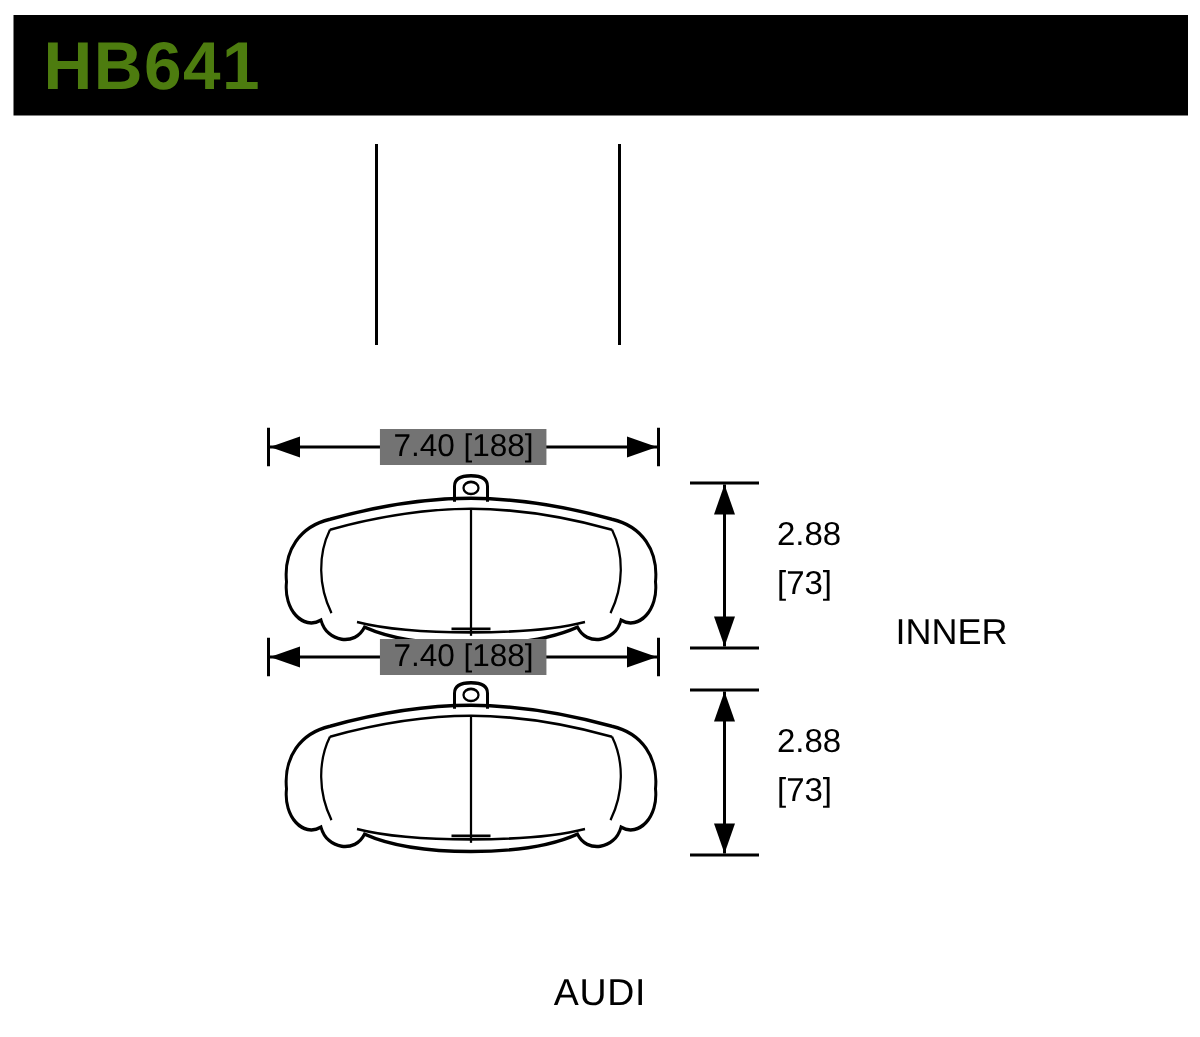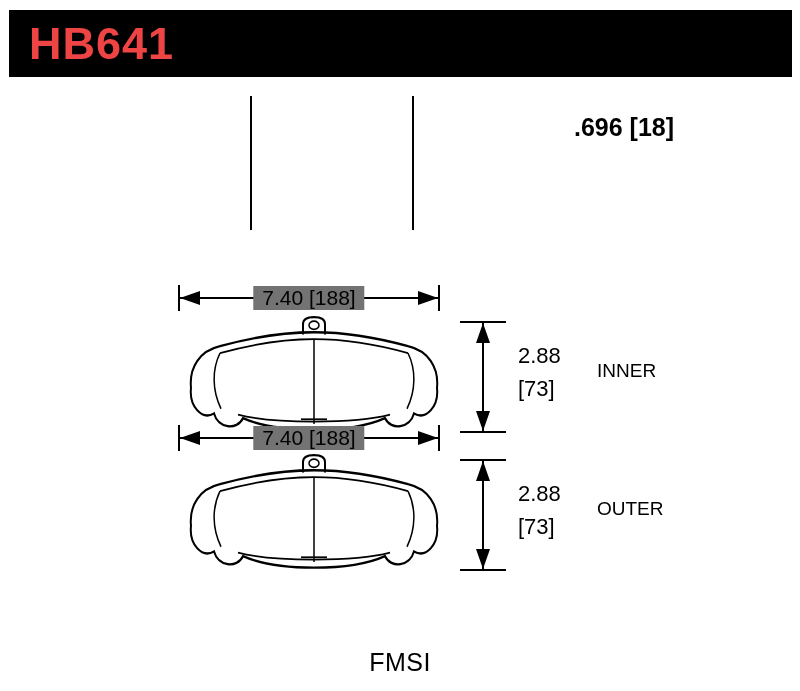--- a/index.html
+++ b/index.html
@@ -1,19 +1,19 @@
 <!DOCTYPE html>
 <html><head>
 <meta charset="utf-8">
 <style>
   html,body{margin:0;padding:0;background:#ffffff;}
   .page{position:relative;width:800px;height:691px;font-family:"Liberation Sans",sans-serif;color:#000;background:#fff;overflow:hidden;}
 
   .banner{position:absolute;left:9px;top:10px;width:783px;height:67px;background:#000;display:flex;align-items:center;}
-  .part-number{color:#ef4444;font-size:45px;font-weight:700;padding-left:20px;letter-spacing:1px;}
+  .part-number{color:#4d7c0f;font-size:45px;font-weight:700;padding-left:20px;letter-spacing:1px;}
 
   .spec{position:absolute;font-size:25px;font-weight:700;white-space:nowrap;}
   .spec-compounds{left:92px;top:113px;width:146px;text-align:right;}
   .spec-fmsi{left:262px;top:113px;}
   .spec-thickness{left:574px;top:113px;}
   .vline{position:absolute;top:96px;height:134px;width:2px;background:#000;}
   .vline-1{left:250px;}
   .vline-2{left:412px;}
 
   .hdim{position:absolute;left:178px;width:262px;height:26px;}
@@ -25,38 +25,37 @@
   .pad-svg{position:absolute;left:174px;width:280px;height:116px;}
   .pad-1{top:316px;}
   .pad-2{top:454px;}
 
   .vdim{position:absolute;left:460px;width:48px;height:114px;}
   .vdim-1{top:320px;}
   .vdim-2{top:458px;}
   .vdim-text{position:absolute;left:518px;font-size:22px;line-height:33px;}
   .vdim-text-1{top:339px;}
   .vdim-text-2{top:477px;}
-  .side-label{position:absolute;left:597px;font-size:19px;}
+  .side-label{position:absolute;left:597px;font-size:24px;margin-top:48px;}
   .side-label-1{top:360px;}
   .side-label-2{top:498px;}
 
   .footer-make{position:absolute;left:0;width:100%;top:648px;text-align:center;font-size:25px;letter-spacing:0.5px;}
 </style>
 </head>
 <body>
 
 <div class="page">
 
   <div class="banner">
     <span class="part-number">HB641</span>
   </div>
 
   <div class="vline vline-1"></div>
   <div class="vline vline-2"></div>
-  <div class="spec spec-thickness">.696 [18]</div>
 
   <svg width="0" height="0" style="position:absolute" aria-hidden="true">
     <defs>
       <g id="padShape" fill="none" stroke="#000">
         <path d="M129,16 L129,7 Q129,1 140,1 Q151,1 151,7 L151,16" stroke-width="2"></path>
         <ellipse cx="140" cy="8" rx="5" ry="3.5" stroke-width="1.5"></ellipse>
         <path d="M17,62 C15,44 26,30 46,26 C84,17 112,14 140,14 C168,14 196,17 234,26 C254,30 265,44 263,62 C265,78 252,90 240,84 C236,97 217,99 211,88 C193,95 167,98 140,98 C113,98 87,95 69,88 C63,99 44,97 40,84 C28,90 15,78 17,62 Z" stroke-width="2"></path>
         <path d="M46,32 C84,23 112,20 140,20 C168,20 196,23 234,32" stroke-width="1.5"></path>
         <path d="M46,32 C38,46 38,64 47,80" stroke-width="1.5"></path>
         <path d="M234,32 C242,46 242,64 233,80" stroke-width="1.5"></path>
@@ -118,17 +117,16 @@
       <line x1="0" y1="112" x2="46" y2="112" stroke="#000" stroke-width="2"></line>
       <line x1="23" y1="3" x2="23" y2="111" stroke="#000" stroke-width="2"></line>
       <polygon points="23,3 16,23 30,23" fill="#000"></polygon>
       <polygon points="23,111 16,91 30,91" fill="#000"></polygon>
     </svg>
   </div>
   <div class="vdim-text vdim-text-2">
     <span style="display:block">2.88</span>
     <span style="display:block">[73]</span>
   </div>
-  <div class="side-label side-label-2">OUTER</div>
 
-  <div class="footer-make">FMSI</div>
+  <div class="footer-make">AUDI</div>
 
 </div>
 
 </body></html>

